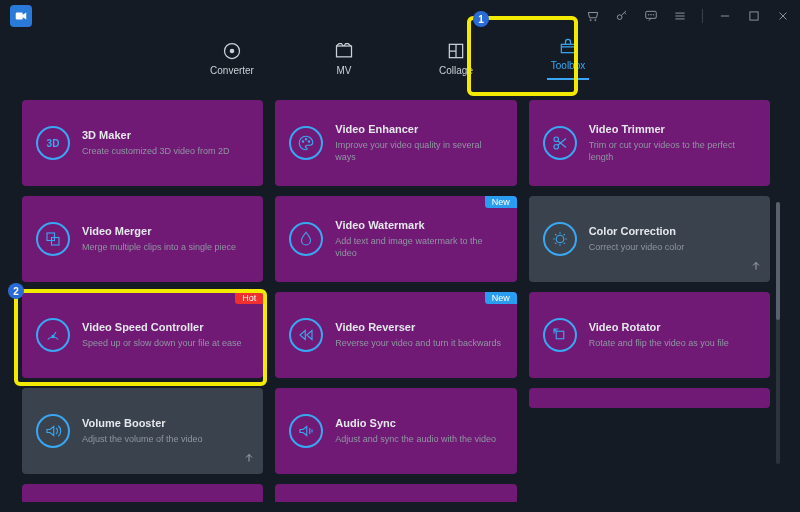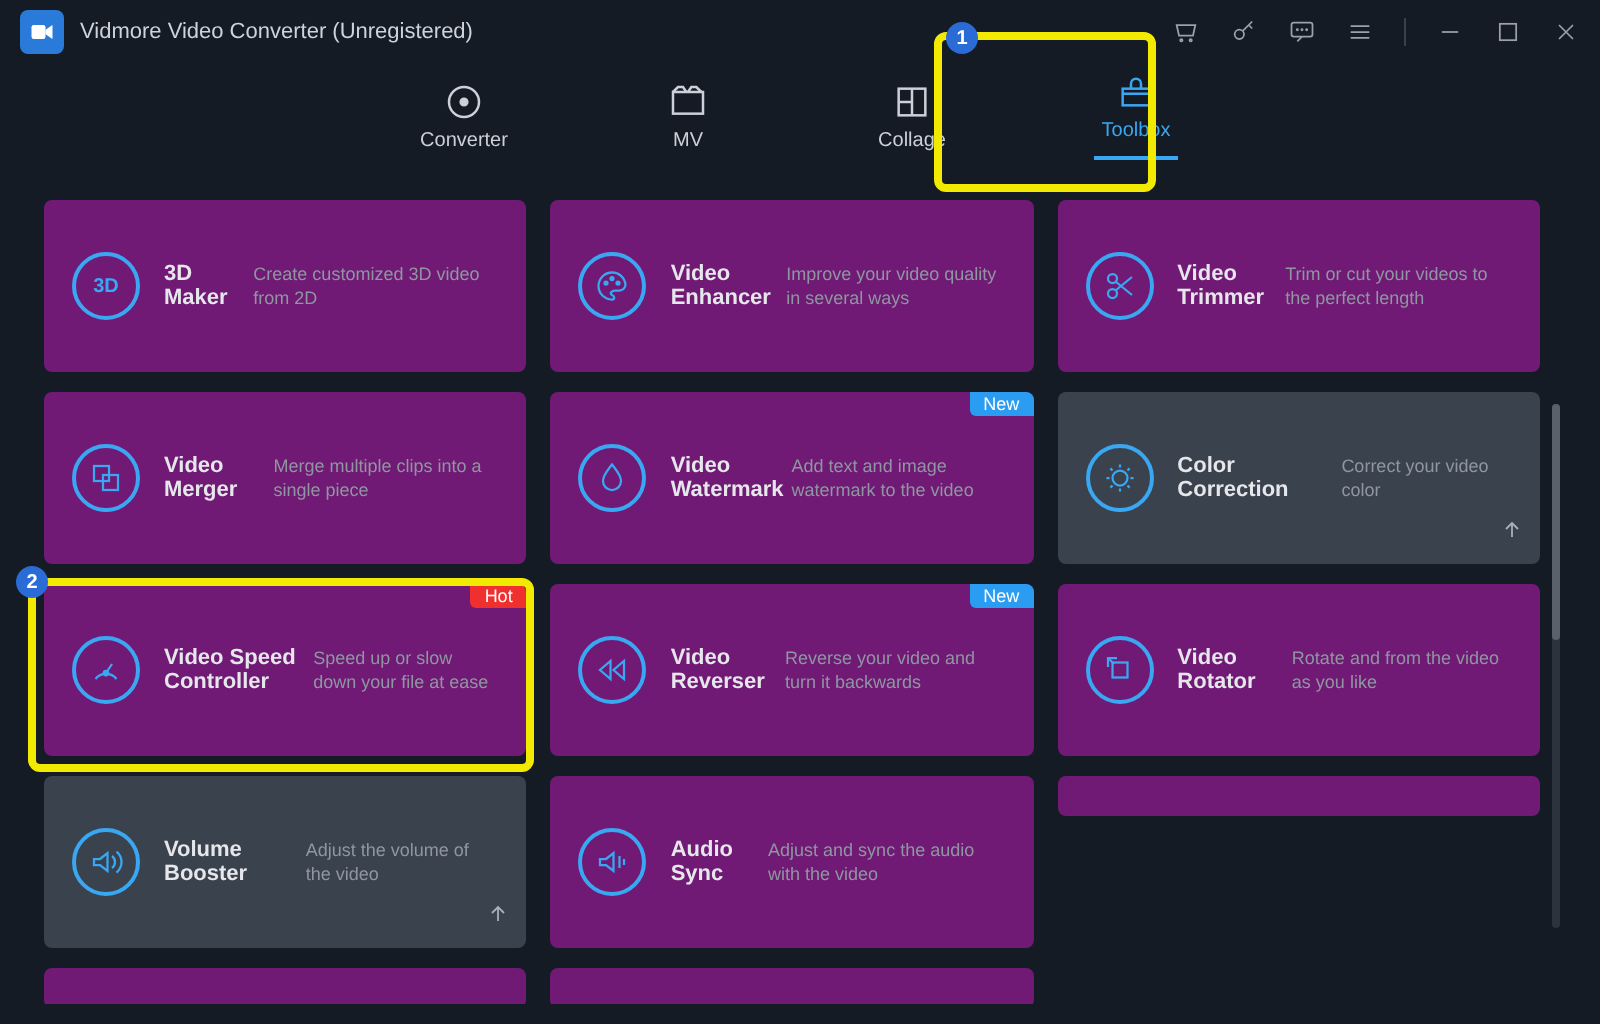--- a/index.html
+++ b/index.html
@@ -23,21 +23,21 @@
 .tab.active svg { stroke: #3aa7f2; }
 .tab.active::after { content: ""; width: 42px; height: 2px; background: #3aa7f2; margin-top: 3px; }
 
 .tools-area { margin-top: 12px; padding: 0 20px 0 22px; height: 402px; display: flex; }
 .tools-grid { flex: 1; display: grid; grid-template-columns: repeat(3, 1fr); gap: 10px 12px; align-content: start; overflow: hidden; }
 .card { background: #701a75; border-radius: 4px; height: 86px; display: flex; align-items: center; padding: 0 14px; position: relative; cursor: pointer; }
 .card.hovered { background: #3a424e; }
 .icon-circle { width: 34px; height: 34px; border: 2px solid #3aa7f2; border-radius: 50%; display: flex; align-items: center; justify-content: center; flex-shrink: 0; margin-right: 12px; }
 .icon-circle svg { width: 18px; height: 18px; stroke: #3aa7f2; fill: none; stroke-width: 1.5; }
 .icon-circle .txt { color: #3aa7f2; font-size: 10px; font-weight: 600; }
-.card-text { flex: 1; display: flex; flex-direction: row; gap: 4px; }
+.card-text { flex: 1; display: flex; flex-direction: column; gap: 4px; }
 .card-title { font-size: 11px; font-weight: 600; color: #e5e7eb; }
 .card-desc { font-size: 9px; color: #8f96a1; line-height: 1.35; }
 .badge { position: absolute; top: 0; right: 0; font-size: 9px; color: #fff; padding: 1px 7px; border-radius: 0 4px 0 3px; }
 .badge.hot { background: #f02f2f; }
 .badge.new { background: #2a9cf1; }
 .pin-icon { position: absolute; bottom: 6px; right: 8px; }
 .pin-icon svg { width: 12px; height: 12px; stroke: #aab0ba; fill: none; stroke-width: 1.8; }
 
 .scroll-track { width: 4px; background: #2c333d; border-radius: 2px; margin-left: 6px; height: 262px; margin-top: 102px; position: relative; }
 .scroll-thumb { position: absolute; top: 0; left: 0; width: 100%; height: 118px; background: #5a616c; border-radius: 2px; }
@@ -48,21 +48,20 @@
 </head>
 <body>
 
 <div class="titlebar">
   <div class="logo-box">
     <svg viewBox="0 0 24 24">
         <rect x="3" y="6" width="12" height="12" rx="2" fill="#fff"></rect>
         <path d="M15 10 L21 6 V18 L15 14 Z" fill="#fff"></path>
       </svg>
   </div>
-  <span class="title-text">Vidmore Video Converter (Unregistered)</span>
   <div class="titlebar-spacer"></div>
   <div class="titlebar-icons">
     <span>
         <svg viewBox="0 0 24 24">
           <path d="M4 6h16l-2 9H6zM8 20a1 1 0 100-2 1 1 0 000 2zm8 0a1 1 0 100-2 1 1 0 000 2z"></path>
         </svg>
       </span>
     <span>
         <svg viewBox="0 0 24 24">
           <circle cx="8" cy="14" r="4"></circle>
@@ -256,21 +255,21 @@
 
     <div class="card">
       <div class="icon-circle">
           <svg viewBox="0 0 24 24">
             <rect x="7" y="7" width="10" height="10"></rect>
             <path d="M4 10V4h6M4 4l4 4"></path>
           </svg>
         </div>
       <div class="card-text">
           <div class="card-title">Video Rotator</div>
-          <div class="card-desc">Rotate and from the video as you like</div>
+          <div class="card-desc">Rotate and flip the video as you file</div>
         </div>
     </div>
 
     <div class="card hovered">
       <div class="icon-circle">
           <svg viewBox="0 0 24 24">
             <path d="M4 10v4h4l5 4V6l-5 4H4z"></path>
             <path d="M16 8a5 5 0 010 8M19 5a9 9 0 010 14"></path>
           </svg>
         </div>

